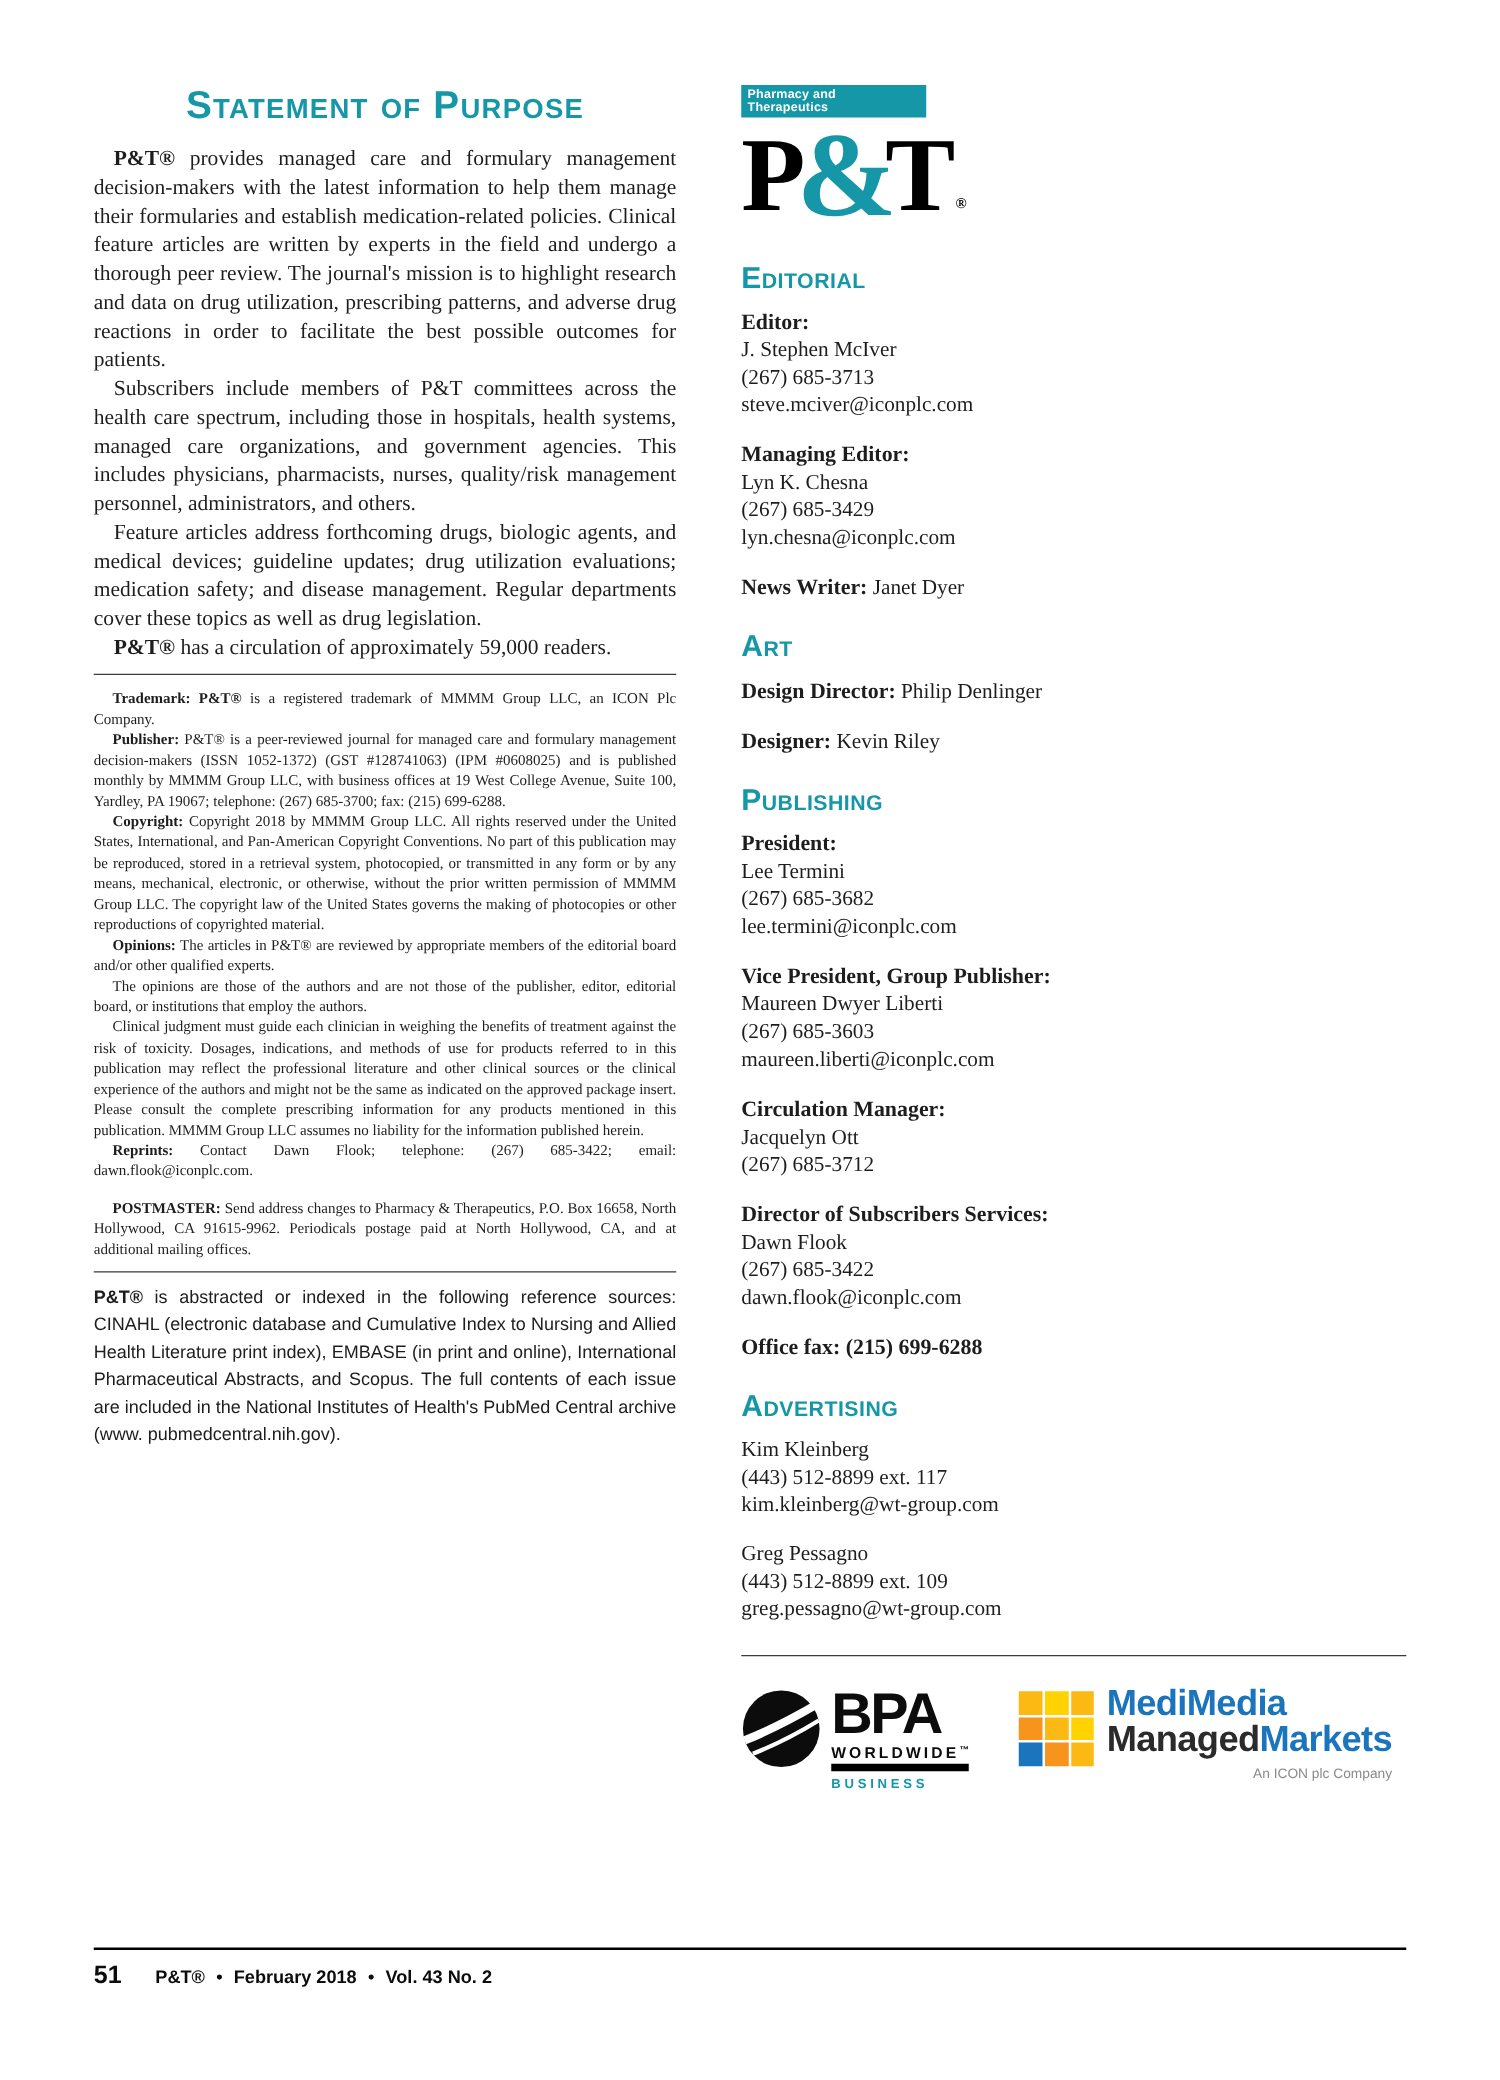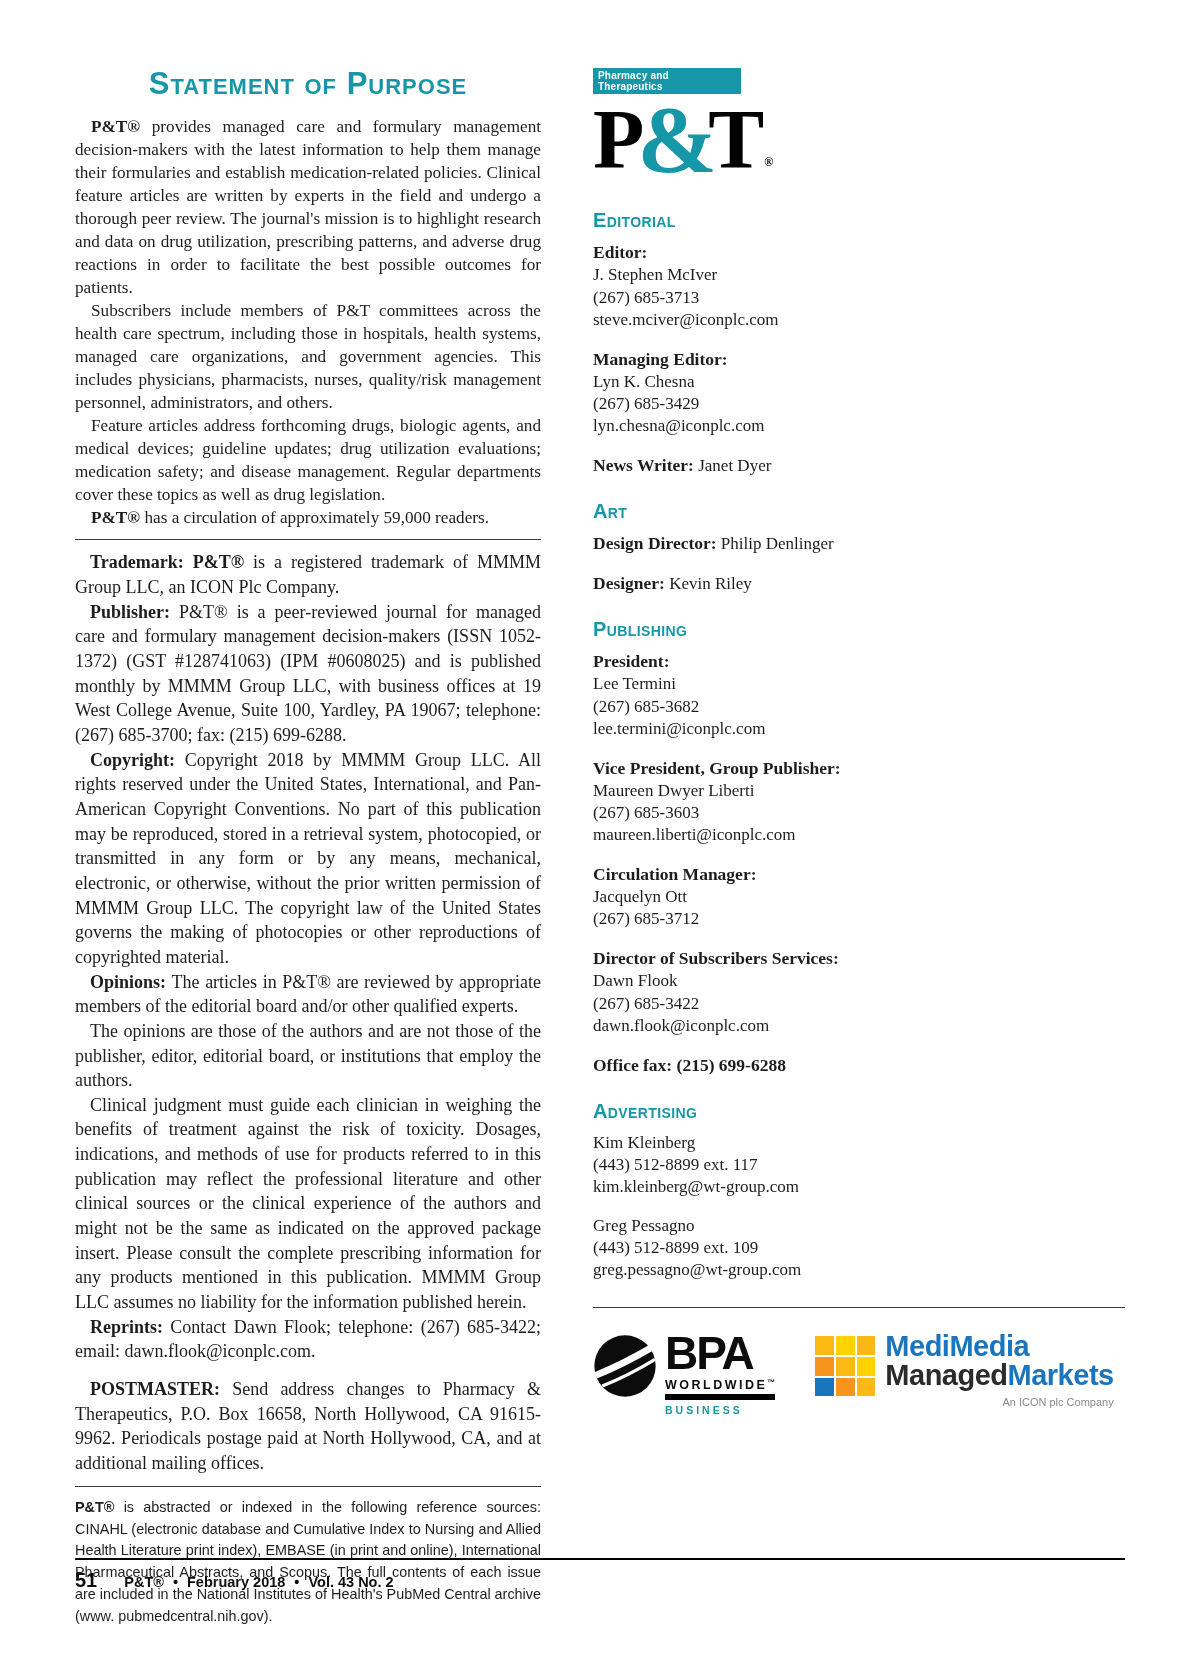--- a/index.html
+++ b/index.html
@@ -18,21 +18,21 @@
   
   h1.page-title {
     font-family:"Liberation Sans", sans-serif; font-variant:small-caps;
     font-weight:bold; color:var(--accent); font-size:31px; letter-spacing:1px;
     text-align:center; margin:0 0 14px 0; line-height:1.05;
   }
   #intro p {
     font-size:17.2px; line-height:1.34; text-align:justify; text-indent:16px;
   }
   #legal p {
-    font-size:18px; line-height:1.37; text-align:justify; text-indent:15px;
+    font-size:12px; line-height:1.37; text-align:justify; text-indent:15px;
   }
   #legal p.spaced { margin-top:13px; }
   #indexing p {
     font-family:"Liberation Sans", sans-serif;
     font-size:14.4px; line-height:1.52; text-align:justify;
   }
   .plabel { font-weight:bold; }
   hr.rule { border:none; border-top:1px solid #3a3a3a; margin:10px 0; }
   hr.rule-right { border:none; border-top:1px solid #3a3a3a; margin:26px 0 24px 0; }
 
@@ -49,21 +49,21 @@
   }
   .logo-letters .lamp {
     font-family:"Liberation Serif", serif; font-weight:bold; font-size:96px;
     color:var(--accent); margin:0 -9px 0 -7px; vertical-align:-4px;
   }
   .logo-letters .lreg { font-size:12px; font-weight:bold; color:#000; vertical-align:2px; }
 
   
   h2.col-heading {
     font-family:"Liberation Sans", sans-serif; font-variant:small-caps;
-    font-weight:bold; color:var(--accent); font-size:20px; letter-spacing:0.4px;
+    font-weight:bold; color:var(--accent); font-size:24px; letter-spacing:0.4px;
     margin:24px 0 10px 0; line-height:1.05;
   }
   #sections > h2:first-child { margin-top:0; }
   .entry { font-size:17px; line-height:1.3; margin-bottom:17px; }
   .entry .role { font-weight:bold; font-size:17.5px; }
   .entry .line { font-size:17px; }
 
   
   .logos-row { display:flex; align-items:flex-start; gap:40px; margin-top:4px; }
   .bpa { display:flex; align-items:flex-start; gap:8px; }

